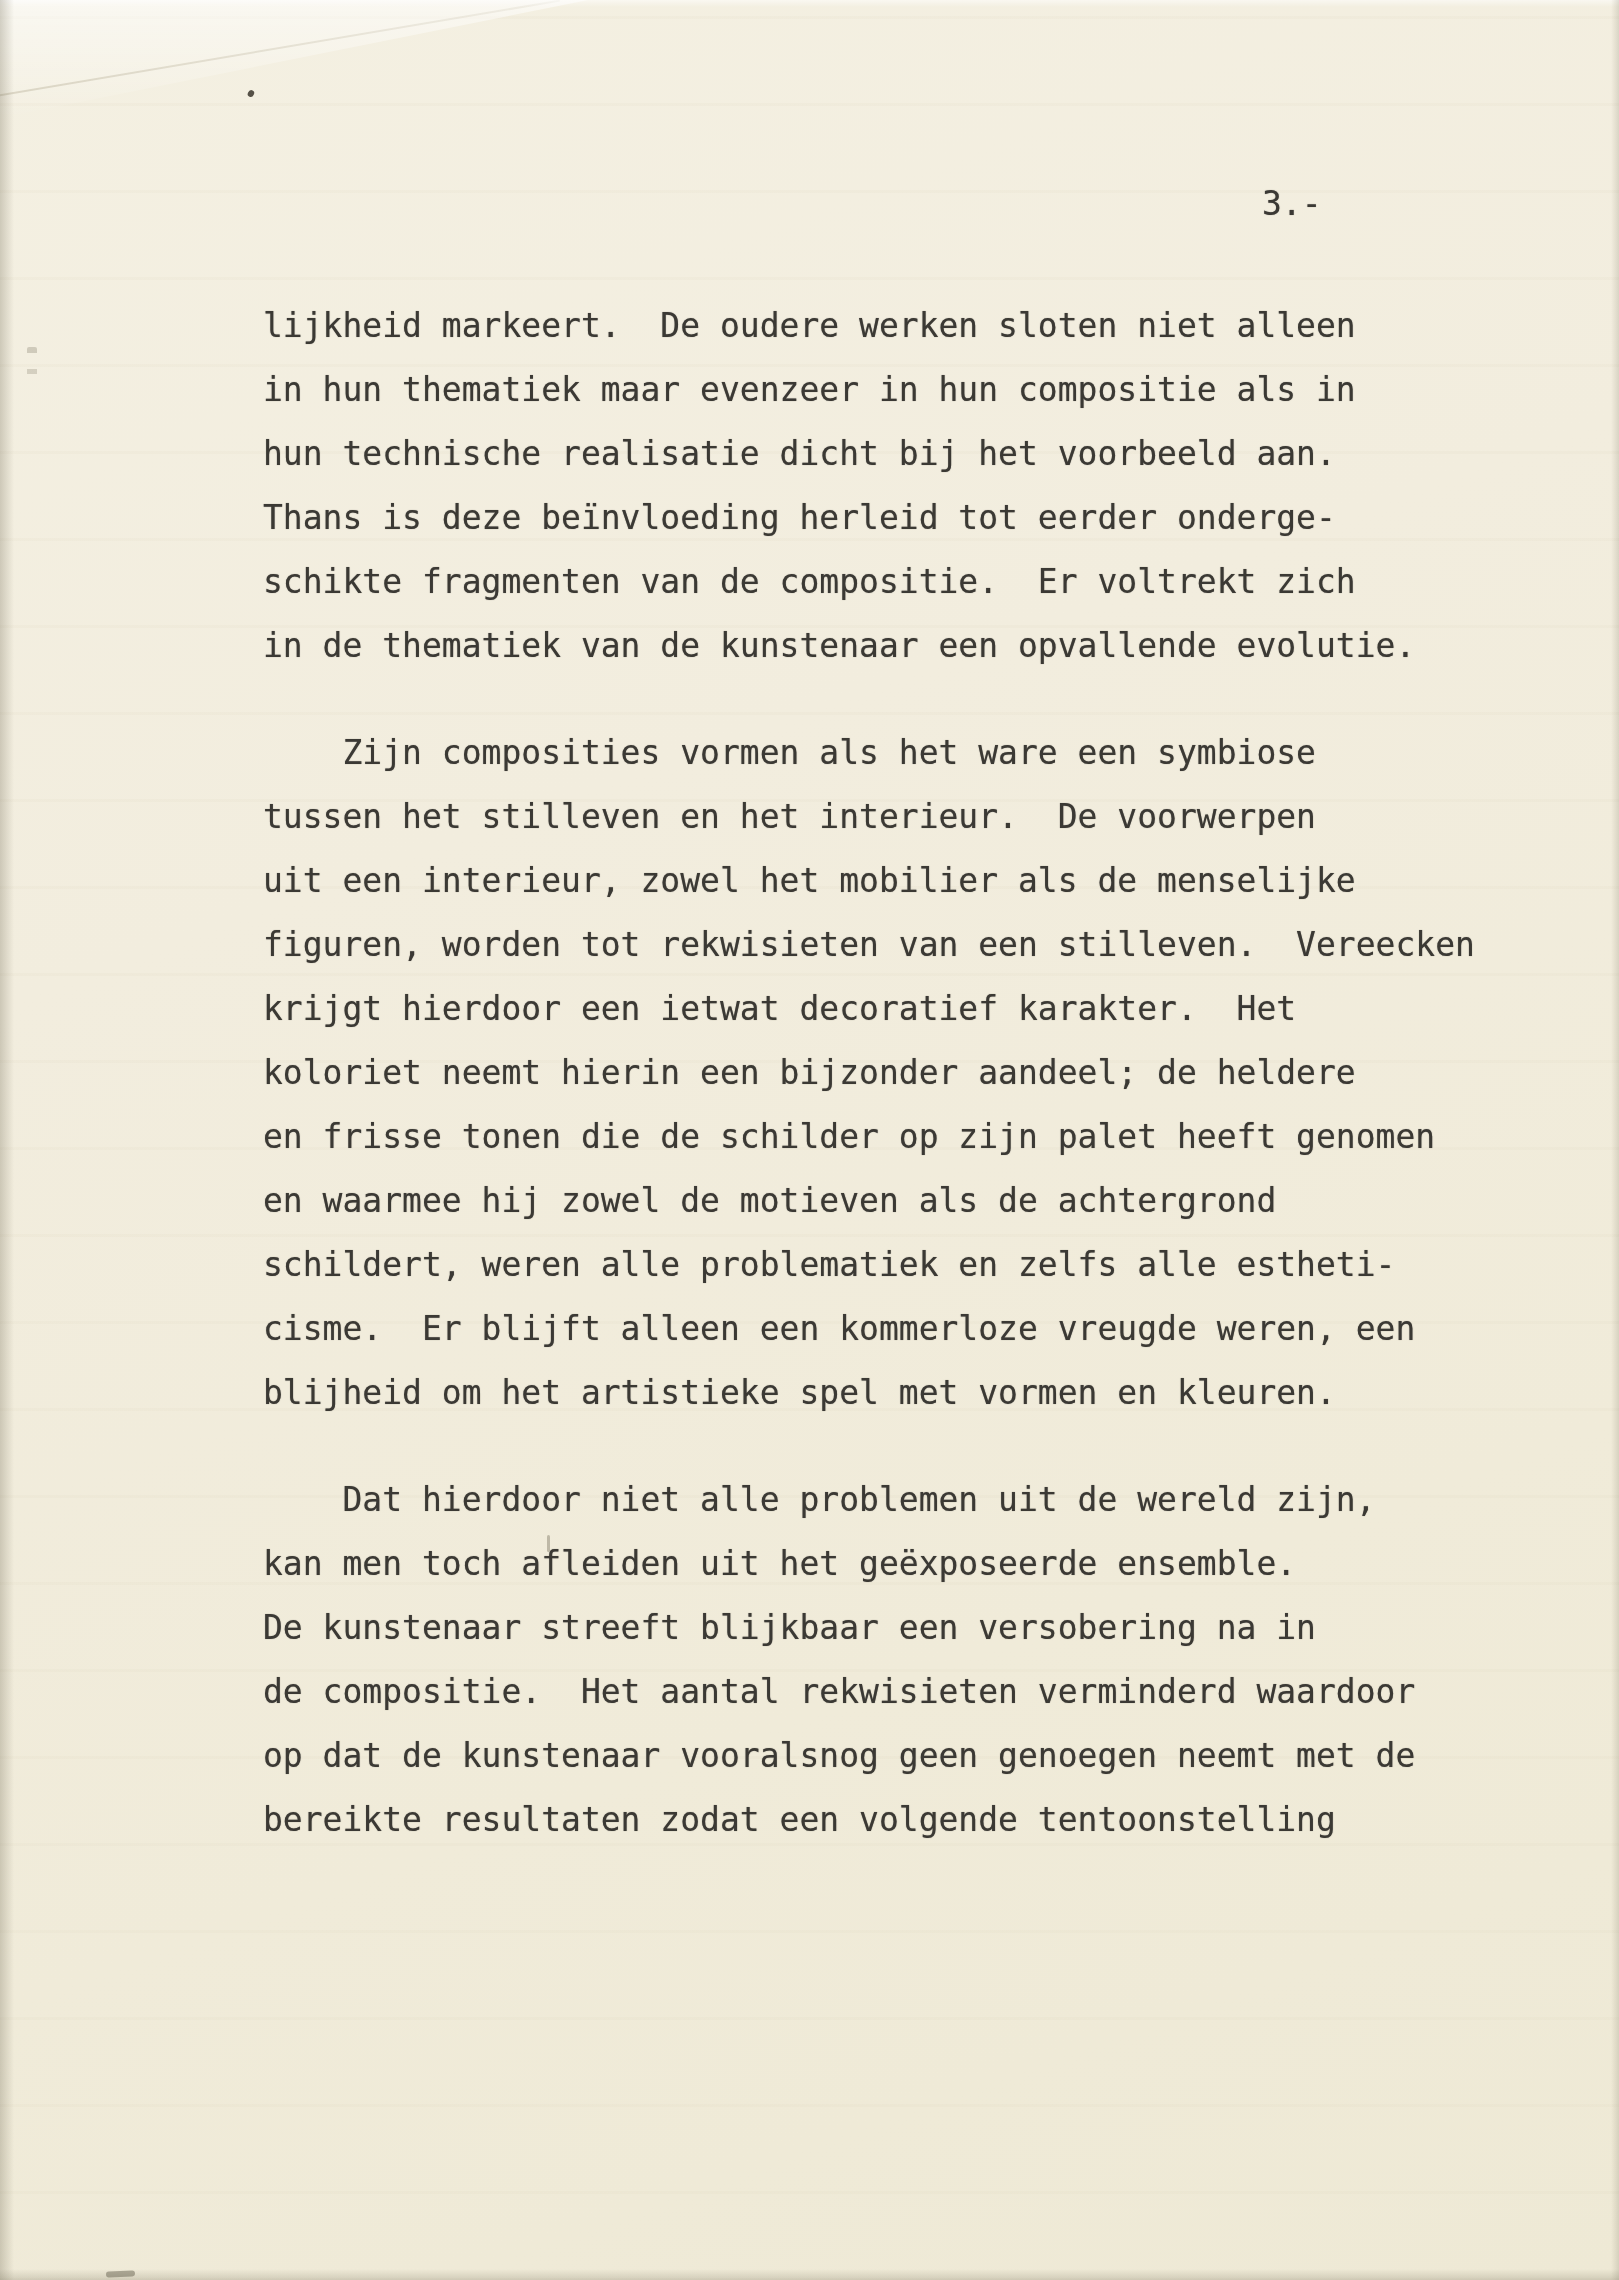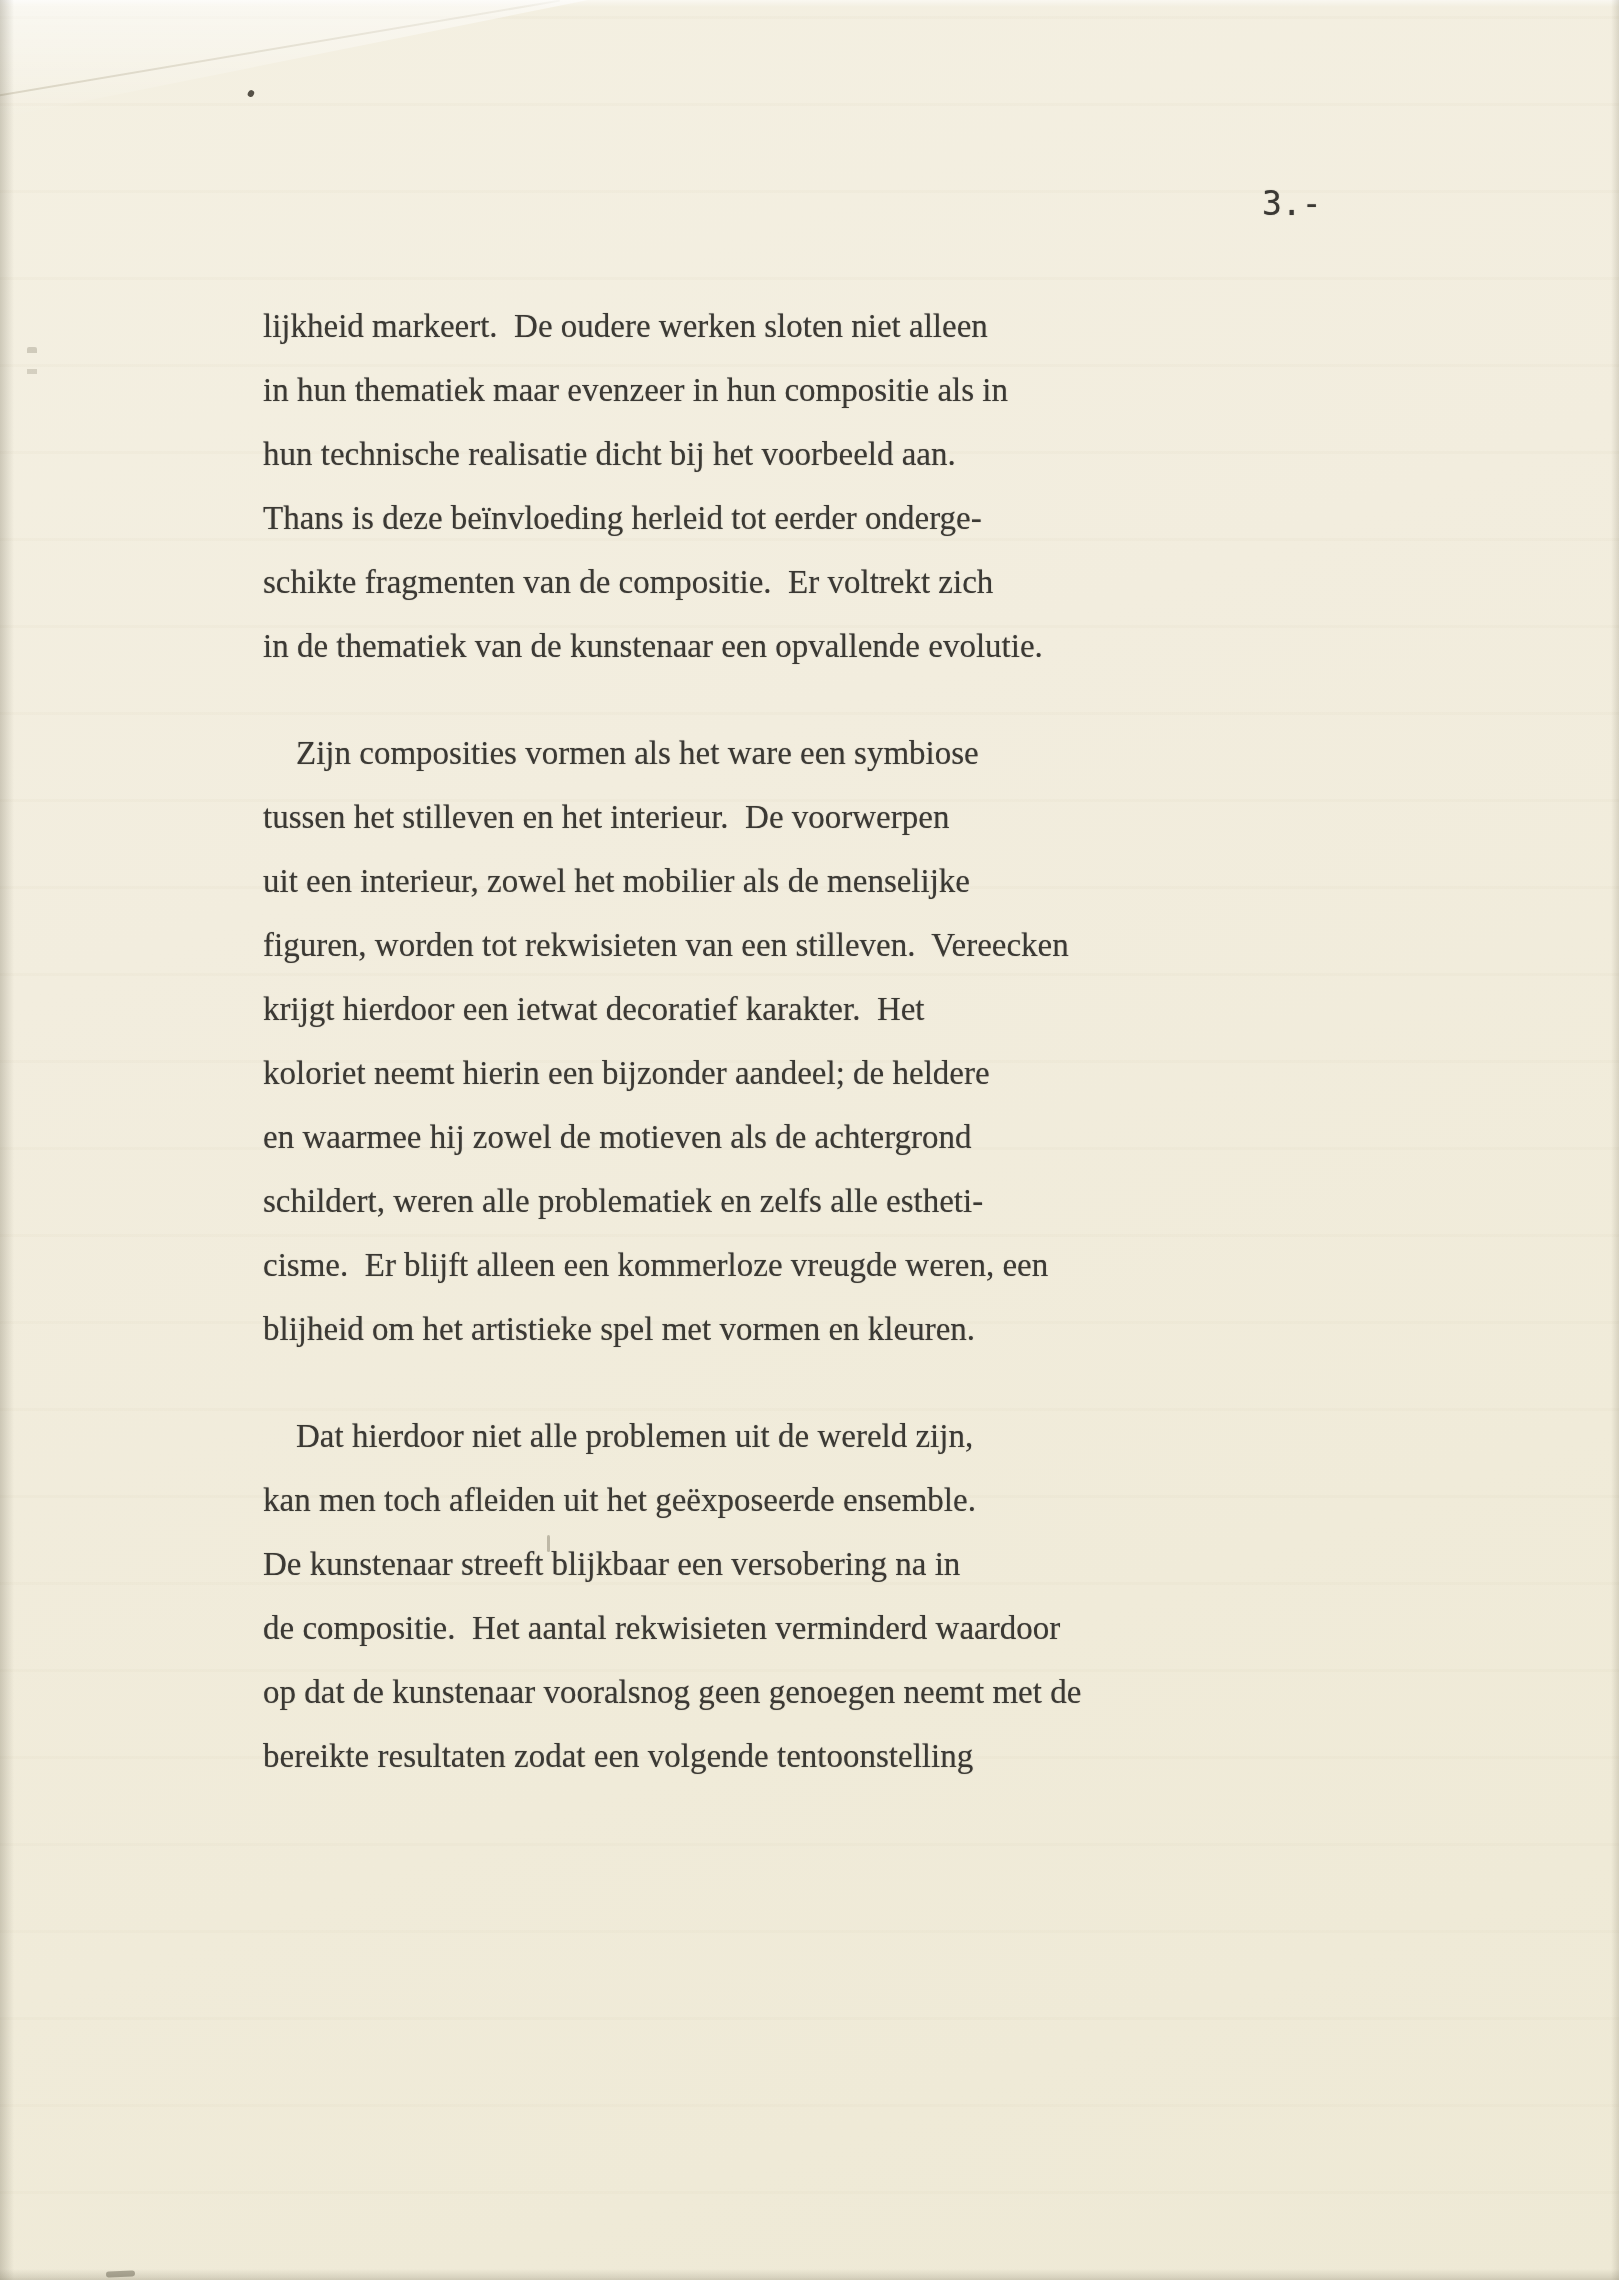--- a/index.html
+++ b/index.html
@@ -82,21 +82,21 @@
     text-shadow: 0 0 1px rgba(59,57,52,0.55);
     white-space: pre;
   }
   .body-text {
     position: absolute; left: 263px; top: 294px; width: 1274px;
     font-size: 33px; line-height: 64px;
     color: #3b3934;
     text-shadow: 0 0 1px rgba(59,57,52,0.55);
   }
   .paragraph { margin: 0 0 43px 0; }
-  .line { white-space: pre; font-family: Liberation Serif, serif; }
+  .line { white-space: pre; }
 </style>
 </head>
 <body>
 
 <div class="paper">
   <div class="crease-topleft"></div>
   <div class="crease-line"></div>
   <div class="edge-top"></div>
   <div class="edge-left"></div>
   <div class="edge-right"></div>
@@ -117,20 +117,21 @@
         <div class="line">schikte fragmenten van de compositie.  Er voltrekt zich</div>
         <div class="line">in de thematiek van de kunstenaar een opvallende evolutie.</div>
       </div>
       <div class="paragraph">
         <div class="line">    Zijn composities vormen als het ware een symbiose</div>
         <div class="line">tussen het stilleven en het interieur.  De voorwerpen</div>
         <div class="line">uit een interieur, zowel het mobilier als de menselijke</div>
         <div class="line">figuren, worden tot rekwisieten van een stilleven.  Vereecken</div>
         <div class="line">krijgt hierdoor een ietwat decoratief karakter.  Het</div>
         <div class="line">koloriet neemt hierin een bijzonder aandeel; de heldere</div>
+        <div class="line">en frisse tonen die de schilder op zijn palet heeft genomen</div>
         <div class="line">en waarmee hij zowel de motieven als de achtergrond</div>
         <div class="line">schildert, weren alle problematiek en zelfs alle estheti-</div>
         <div class="line">cisme.  Er blijft alleen een kommerloze vreugde weren, een</div>
         <div class="line">blijheid om het artistieke spel met vormen en kleuren.</div>
       </div>
       <div class="paragraph">
         <div class="line">    Dat hierdoor niet alle problemen uit de wereld zijn,</div>
         <div class="line">kan men toch afleiden uit het geëxposeerde ensemble.</div>
         <div class="line">De kunstenaar streeft blijkbaar een versobering na in</div>
         <div class="line">de compositie.  Het aantal rekwisieten verminderd waardoor</div>

